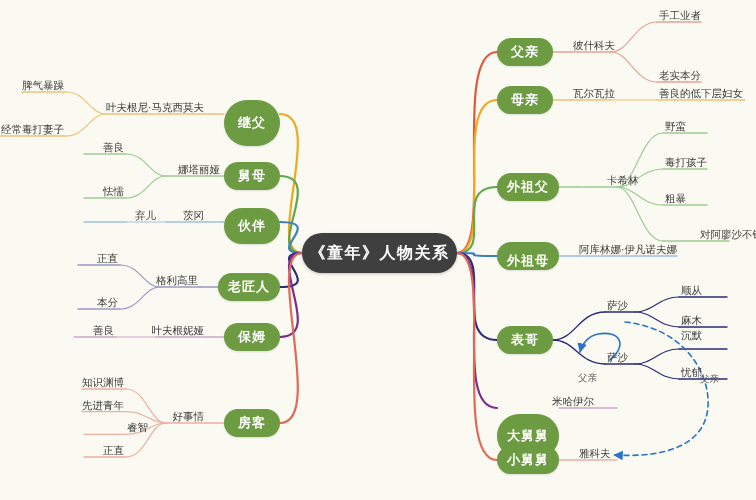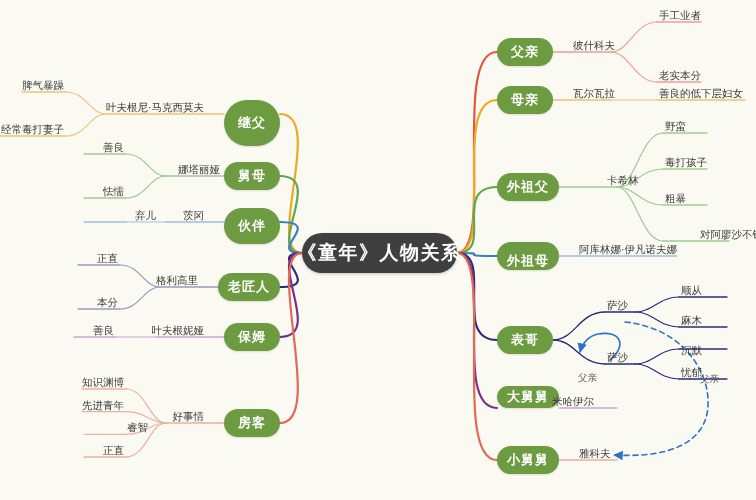--- a/index.html
+++ b/index.html
@@ -20,21 +20,21 @@
     letter-spacing:1px;
     display:flex;align-items:center;justify-content:center;
     box-shadow:0 1px 2px rgba(0,0,0,.12);
     white-space:nowrap;
   }
   .center-node{
     position:absolute;
     background:#3f3f3f;
     color:#ffffff;
     border-radius:999px;
-    font-size:19px;
+    font-size:16px;
     font-weight:bold;
     letter-spacing:1.5px;
     display:flex;align-items:center;justify-content:center;
     white-space:nowrap;
     box-shadow:0 1px 3px rgba(0,0,0,.22);
   }
   .leaf{
     position:absolute;
     font-size:10.5px;
     color:#3a3a3a;
@@ -188,23 +188,23 @@
         <span>外祖母</span>
       </div>
       <div class="leaf r" style="left: 579px; top: 254px;">阿库林娜·伊凡诺夫娜</div>
       <div class="node" style="left: 497px; top: 326px; width: 56px; height: 28px;">
         <span>表哥</span>
       </div>
       <div class="leaf r" style="left: 607px; top: 310px;">萨沙</div>
       <div class="leaf r" style="left: 681px; top: 295px;">顺从</div>
       <div class="leaf r" style="left: 681px; top: 325px;">麻木</div>
       <div class="leaf r" style="left: 607px; top: 362px;">萨沙</div>
-      <div class="leaf r" style="left: 681px; top: 355px;">沉默</div>
+      <div class="leaf r" style="left: 681px; top: 340px;">沉默</div>
       <div class="leaf r" style="left: 681px; top: 377px;">忧郁</div>
-      <div class="node" style="left: 497px; top: 386px; width: 62px; height: 22px;">
+      <div class="node" style="left: 497px; top: 414px; width: 62px; height: 44px;">
         <span>大舅舅</span>
       </div>
       <div class="leaf r" style="left: 552px; top: 406px;">米哈伊尔</div>
       <div class="node" style="left: 497px; top: 446px; width: 62px; height: 28px;">
         <span>小舅舅</span>
       </div>
       <div class="leaf r" style="left: 579px; top: 458px;">雅科夫</div>
       <div class="node" style="left: 224px; top: 100px; width: 56px; height: 46px;">
         <span>继父</span>
       </div>

